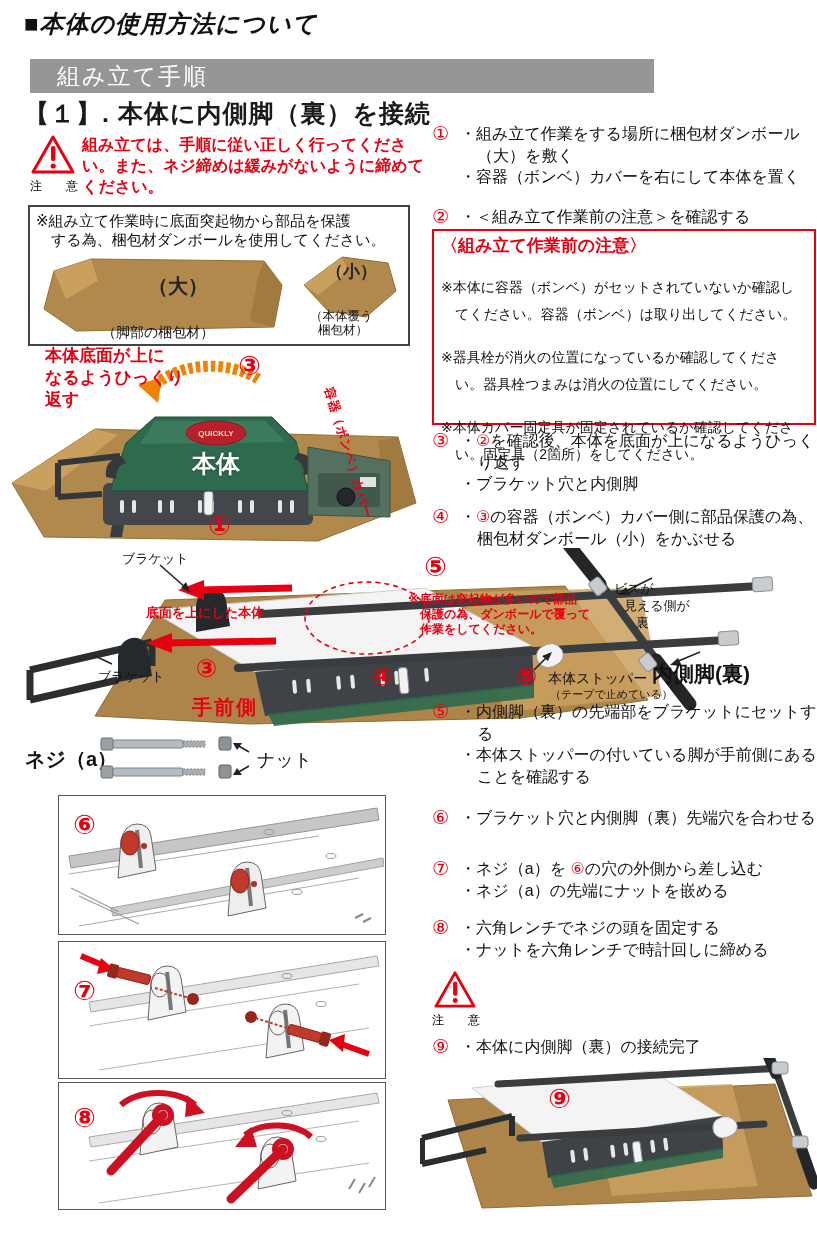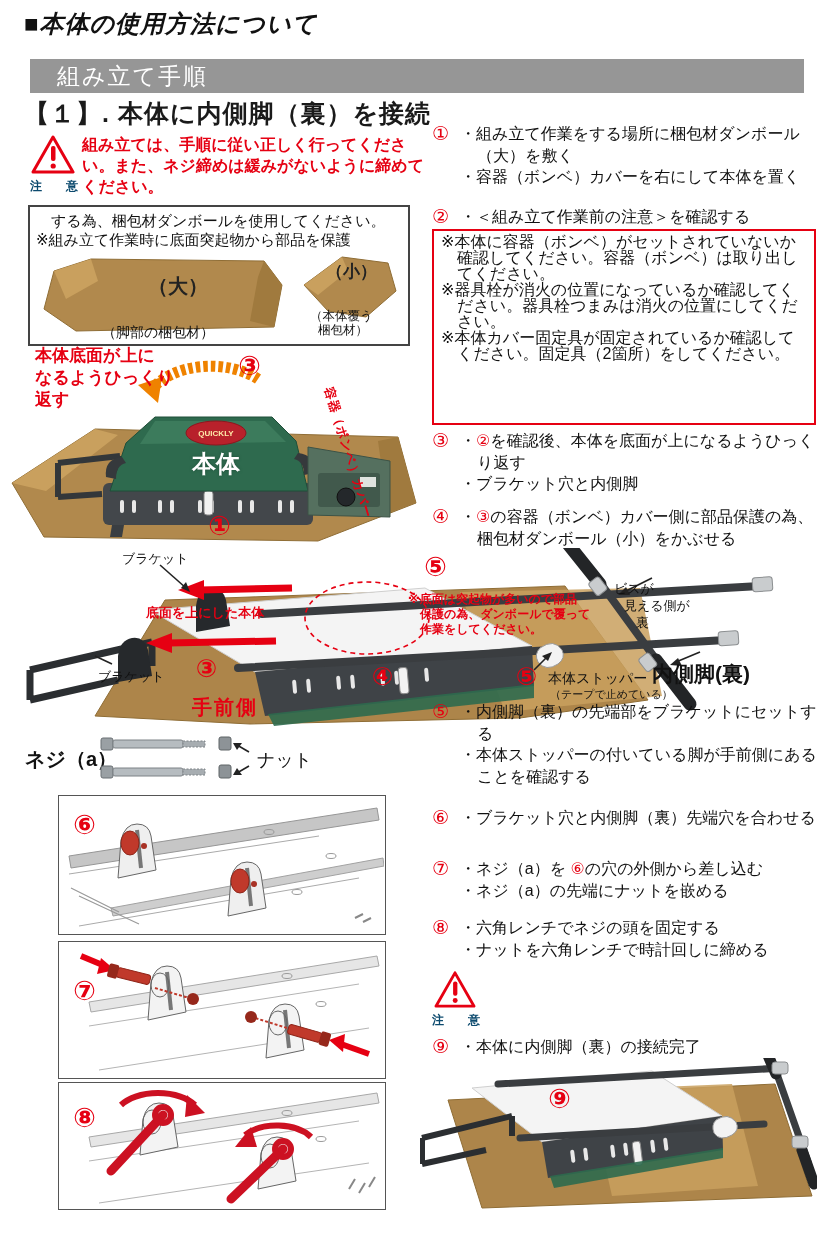--- a/index.html
+++ b/index.html
@@ -1,47 +1,47 @@
 <!DOCTYPE html>
 <html><head>
 <meta charset="utf-8">
 <style>
   html,body{margin:0;padding:0;background:#fff;}
   #page{position:relative;width:817px;height:1250px;background:#fff;overflow:hidden;
         font-family:"Liberation Sans","DejaVu Sans",sans-serif;color:#111;}
   .abs{position:absolute;}
   
   .page-title{left:24px;top:8px;font-size:24px;font-weight:bold;letter-spacing:1px;font-style:italic;}
-  .section-bar{left:30px;top:59px;width:774px;height:34px;background:#969696;color:#fff;
+  .section-bar{left:30px;top:59px;width:624px;height:34px;background:#969696;color:#fff;
                font-size:23px;line-height:34px;padding-left:27px;box-sizing:border-box;letter-spacing:2px;}
   .step-title{left:24px;top:97px;font-size:25px;font-weight:600;letter-spacing:1px;color:#1a1a1a;}
   
   .caution{display:flex;gap:6px;}
   .c-icon{width:46px;flex-shrink:0;text-align:center;}
-  .c-label{color:#0c4a6e;font-size:12px;font-weight:bold;letter-spacing:6px;margin-top:-2px;white-space:nowrap;}
+  .c-label{color:#000000;font-size:12px;font-weight:normal;letter-spacing:6px;margin-top:-2px;white-space:nowrap;}
   .c-text{color:#e60012;font-weight:bold;font-size:16px;line-height:21px;}
   
   .note-box{left:28px;top:205px;width:382px;height:141px;border:2px solid #444;box-sizing:border-box;
             padding:4px 6px;font-size:15px;line-height:19px;}
   .cardboard-label{font-size:20px;font-weight:bold;color:#222;}
   .cardboard-caption{font-size:14px;color:#111;}
   .big-num{font-size:27px;color:#e60012;font-weight:bold;line-height:1;}
   
   .fig-red{color:#e60012;font-weight:bold;}
   .lbl{font-size:13px;color:#111;}
   
   .step{left:432px;width:388px;display:flex;gap:4px;font-size:16px;line-height:21.5px;}
   .step-num{width:24px;flex-shrink:0;color:#e60012;font-size:19px;line-height:21px;}
   .step-body{flex:1;}
   .bullet{padding-left:17px;text-indent:-17px;}
   .inline-num{color:#e60012;}
   .pre-box{left:432px;top:229px;width:384px;height:196px;border:2px solid #e60012;box-sizing:border-box;
            padding:3px 7px;}
   .pre-title{color:#e60012;font-weight:bold;font-size:17px;line-height:24px;}
-  .pre-item{font-size:16px;line-height:16px;padding-left:1em;text-indent:-1em;}
+  .pre-item{font-size:14px;line-height:27px;padding-left:1em;text-indent:-1em;margin-top:16px;}
   .fig-box{border:1.5px solid #555;box-sizing:border-box;background:#fff;}
 </style>
 </head>
 <body>
 
 <div id="page">
 
   <div class="abs page-title">■本体の使用方法について</div>
   <div class="abs section-bar">組み立て手順</div>
   <div class="abs step-title">【１】. 本体に内側脚（裏）を接続</div>
@@ -52,22 +52,22 @@
         <polygon points="22,3 42,38 2,38" fill="#fff" stroke="#e60012" stroke-width="3" stroke-linejoin="round"></polygon>
         <rect x="20" y="12" width="4.5" height="15" rx="2" fill="#e60012"></rect>
         <circle cx="22.2" cy="32" r="2.6" fill="#e60012"></circle>
       </svg>
       <div class="c-label">注　意</div>
     </div>
     <div class="c-text">組み立ては、手順に従い正しく行ってください。また、ネジ締めは緩みがないように締めてください。</div>
   </div>
 
   <div class="abs note-box">
+    <div>※組み立て作業時に底面突起物から部品を保護</div>
     <div>　する為、梱包材ダンボールを使用してください。</div>
-    <div>※組み立て作業時に底面突起物から部品を保護</div>
     <svg class="abs" style="left:6px;top:44px;" width="366" height="90" viewBox="0 0 366 90">
 
       <polygon points="18,20 55,8 228,10 246,34 238,76 40,80 8,58" fill="#b1894d" stroke="#8f6d35" stroke-width="1"></polygon>
       <polygon points="18,20 55,8 62,30 30,48" fill="#c9a05e"></polygon>
       <polygon points="228,10 246,34 238,76 214,70 222,26" fill="#a07a3e"></polygon>
 
       <polygon points="268,34 306,6 352,12 360,40 330,66 292,60" fill="#b1894d" stroke="#8f6d35" stroke-width="1"></polygon>
       <polygon points="268,34 306,6 312,20 282,44" fill="#c9a05e"></polygon>
     </svg>
     <div class="abs cardboard-label" style="left:118px;top:70px;">（大）</div>
@@ -113,21 +113,21 @@
       <path d="M298,108 q18,2 16,20 l-10,2 q0,-14 -10,-16 z" fill="#35393c"></path>
 
       <polygon points="308,102 390,116 390,172 308,170" fill="#55705f" stroke="#3c5347"></polygon>
       <rect x="318" y="128" width="62" height="34" rx="3" fill="#41594c"></rect>
       <circle cx="346" cy="152" r="9" fill="#24282b" stroke="#111"></circle>
       <rect x="360" y="132" width="16" height="10" fill="#dfe3df"></rect>
 
       <path d="M258,34 A 66 42 0 0 0 152,44" stroke="#ef8200" stroke-width="11" fill="none" stroke-dasharray="4.5,3"></path>
       <polygon points="138,40 162,32 158,58" fill="#ef8200"></polygon>
     </svg>
-    <div class="abs fig-red" style="left:35px;top:0px;font-size:17px;line-height:22px;">
+    <div class="abs fig-red" style="left:45px;top:0px;font-size:17px;line-height:22px;">
       <div>本体底面が上に</div>
       <div>なるようひっくり</div>
       <div>返す</div>
     </div>
     <div class="abs big-num" style="left:238px;top:8px;">③</div>
     <div class="abs" style="left:192px;top:103px;color:#fff;font-size:24px;font-weight:bold;text-shadow:0 0 3px #1f4f39;">本体</div>
     <div class="abs fig-red" style="left:336px;top:40px;font-size:12.5px;transform:rotate(73deg);transform-origin:left top;white-space:nowrap;letter-spacing:1px;">容器（ボンベ）カバー</div>
     <div class="abs big-num" style="left:208px;top:168px;">①</div>
   </div>
 
@@ -338,20 +338,21 @@
       </div>
   </div>
   <div class="abs step" style="top:206px;">
     <div class="step-num">②</div>
       <div class="step-body">
         <div class="bullet"><span>・＜組み立て作業前の注意＞を確認する</span></div>
       </div>
   </div>
 
   <div class="abs pre-box">
+    <div class="pre-title">〈組み立て作業前の注意〉</div>
     <div class="pre-item">※本体に容器（ボンベ）がセットされていないか確認してください。容器（ボンベ）は取り出してください。</div>
     <div class="pre-item">※器具栓が消火の位置になっているか確認してください。器具栓つまみは消火の位置にしてください。</div>
     <div class="pre-item">※本体カバー固定具が固定されているか確認してください。固定具（2箇所）をしてください。</div>
   </div>
 
   <div class="abs step" style="top:430px;">
     <div class="step-num">③</div>
       <div class="step-body">
         <div class="bullet"><span>・</span><span class="inline-num">②</span><span>を確認後、本体を底面が上になるようひっくり返す</span></div>
         <div class="bullet"><span>・ブラケット穴と内側脚</span></div>

